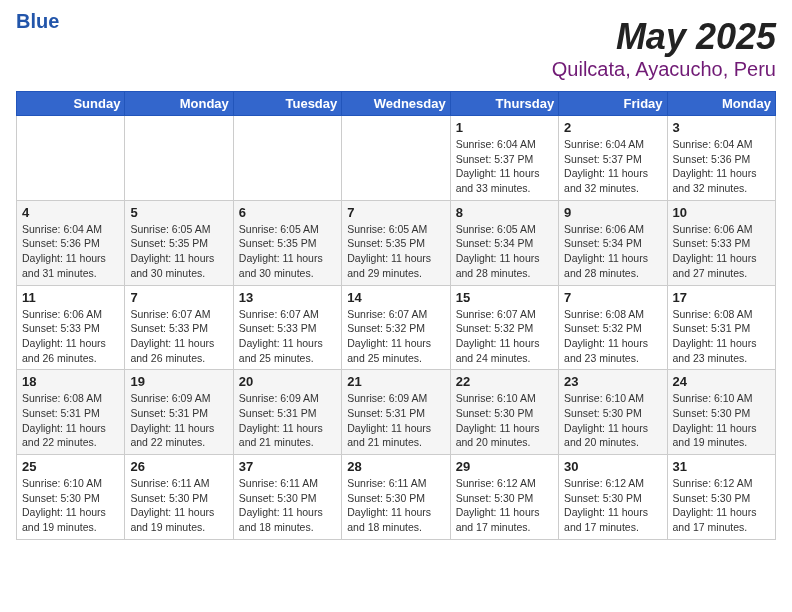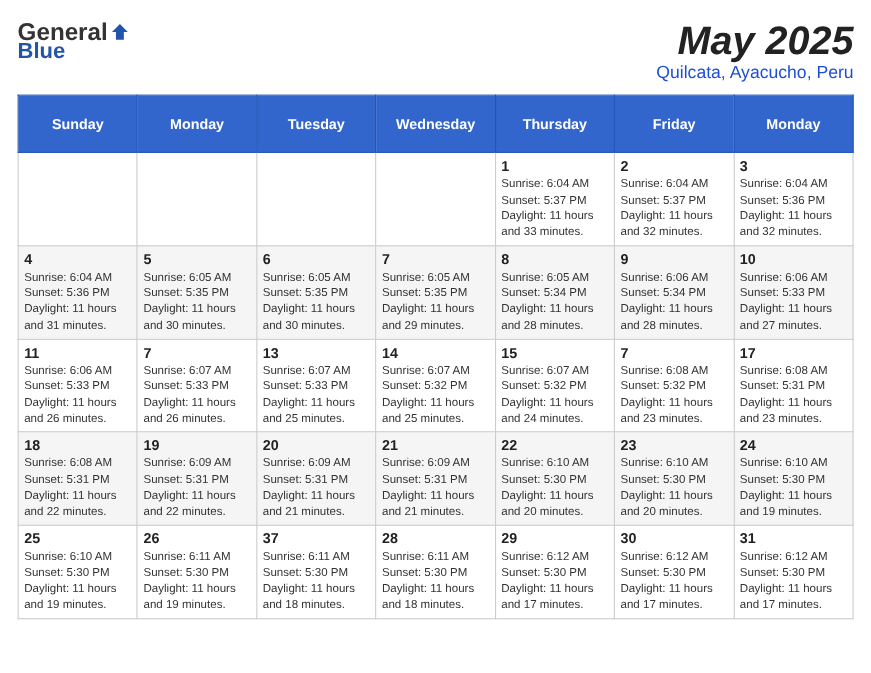--- a/index.html
+++ b/index.html
@@ -38,35 +38,35 @@
     .title-block {
       text-align: right;
     }
     .month-title {
       font-size: 36px;
       font-weight: bold;
       color: #222;
       font-style: italic;
     }
     .location-title {
-      font-size: 16px;
-      color: #1d4ed8;
+      font-size: 20px;
+      color: #701a75;
     }
     .calendar {
       width: 100%;
       border-collapse: collapse;
       border: 1px solid #ccc;
     }
     .calendar th {
       background: #3366cc;
       color: #fff;
       font-size: 13px;
       font-weight: bold;
-      padding: 18px 4px;
-      text-align: center;
+      padding: 4px 4px;
+      text-align: right;
       border: 1px solid #2255bb;
     }
     .calendar td {
       vertical-align: top;
       border: 1px solid #ccc;
       padding: 4px 5px;
       min-height: 80px;
       width: 108px;
       background: #fff;
       font-size: 11px;
@@ -89,26 +89,20 @@
     }
     .empty-cell {
       background: #f9f9f9;
     }
   </style>
 </head>
 <body>
 
 <div class="header">
   <div class="logo">
-    <div class="logo-text">
-      <span class="logo-general">General</span>
-      <svg class="logo-icon" viewBox="0 0 20 20">
-        <polygon points="10,2 18,10 14,10 14,18 6,18 6,10 2,10" fill="#2255aa"></polygon>
-      </svg>
-    </div>
     <span class="logo-blue" style="font-size:20px;font-weight:bold;margin-top:-6px;">Blue</span>
   </div>
   <div class="title-block">
     <div class="month-title">May 2025</div>
     <div class="location-title">Quilcata, Ayacucho, Peru</div>
   </div>
 </div>
 
 <table class="calendar">
   <thead>

